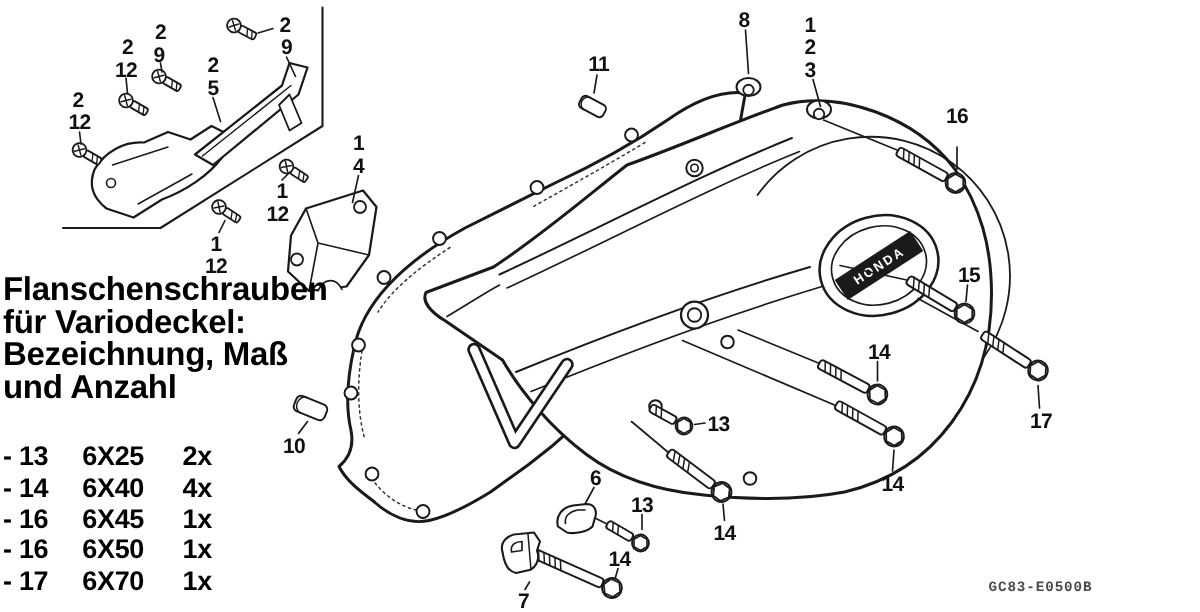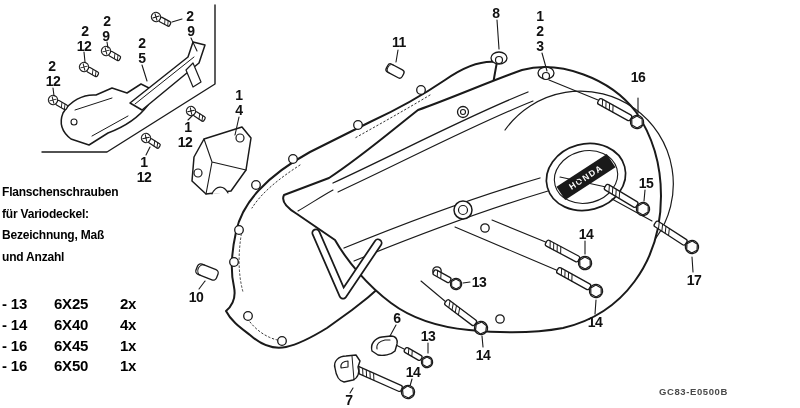--- a/index.html
+++ b/index.html
@@ -8,32 +8,32 @@
     font-family:"Liberation Sans",sans-serif;color:#000;
   }
   .art{position:absolute;left:0;top:0;width:800px;height:408px;}
   .callout-layer{position:absolute;left:0;top:0;width:800px;height:408px;pointer-events:none;}
   .callout{
     position:absolute;transform:translate(-50%,-50%);
     font-weight:bold;font-size:14px;line-height:14px;color:#111;white-space:nowrap;letter-spacing:-0.5px;
   }
   .info-block{
     position:absolute;left:2px;top:182px;width:210px;
-    font-size:12px;font-weight:bold;line-height:21.5px;letter-spacing:-0.2px;
+    font-size:22px;font-weight:bold;line-height:21.5px;letter-spacing:-0.2px;
   }
   .screw-table{
     position:absolute;left:2px;top:294px;
-    font-size:15px;font-weight:bold;line-height:20.8px;letter-spacing:-0.2px;
+    font-size:18px;font-weight:bold;line-height:20.8px;letter-spacing:-0.2px;
   }
   .screw-row .ref{display:inline-block;width:48px;}
   .screw-row .size{display:inline-block;width:62px;}
   .screw-row .qty{display:inline-block;}
   .drawing-code{
     position:absolute;left:659px;top:386px;
-    font-family:Liberation Sans, sans-serif;font-size:9.5px;font-weight:bold;
+    font-family:Liberation Mono, monospace;font-size:9.5px;font-weight:bold;
     color:#4a4a4a;letter-spacing:0.6px;
   }
 </style>
 </head>
 <body>
 
 <div class="stage">
 
   <svg class="art" viewBox="0 0 800 408" stroke-linecap="round" stroke-linejoin="round">
     <defs>
@@ -300,17 +300,22 @@
     <div class="screw-row">
       <span class="ref">- 16</span>
       <span class="size">6X45</span>
       <span class="qty">1x</span>
     </div>
     <div class="screw-row">
       <span class="ref">- 16</span>
       <span class="size">6X50</span>
       <span class="qty">1x</span>
     </div>
+    <div class="screw-row">
+      <span class="ref">- 17</span>
+      <span class="size">6X70</span>
+      <span class="qty">1x</span>
+    </div>
   </div>
 
   <div class="drawing-code">GC83-E0500B</div>
 
 </div>
 
 </body></html>

